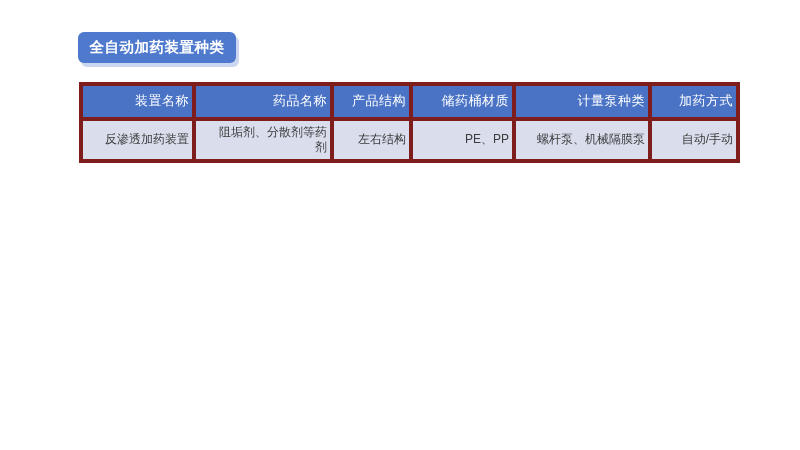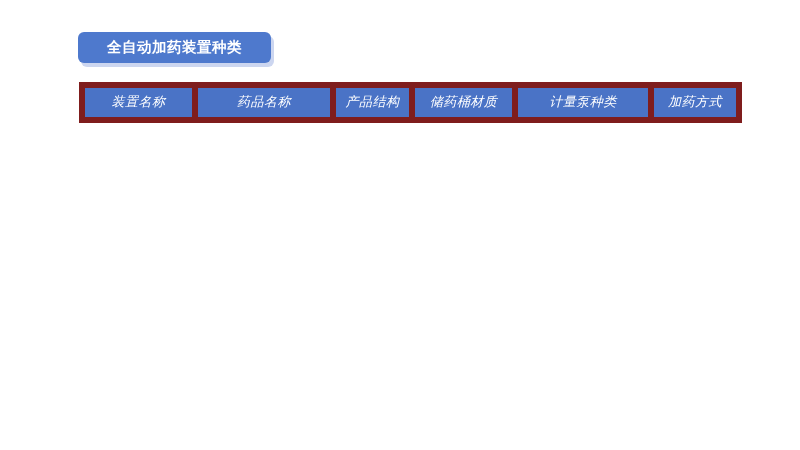--- a/index.html
+++ b/index.html
@@ -7,21 +7,21 @@
   body {
     position: relative;
     background: #ffffff;
     font-family: "Liberation Sans", "DejaVu Sans", sans-serif;
     overflow: hidden;
   }
   .title-badge {
     position: absolute;
     left: 78px;
     top: 32px;
-    width: 193px;
+    width: 158px;
     height: 31px;
     background: #4e79cd;
     border-radius: 6px;
     box-shadow: 3px 4px 0 #ccd6f0;
     display: flex;
     align-items: center;
     justify-content: center;
   }
   .title-badge span {
     color: #ffffff;
@@ -32,27 +32,26 @@
   table.dosing-table {
     position: absolute;
     left: 79px;
     top: 82px;
     width: 657px;
     table-layout: fixed;
     border-collapse: collapse;
   }
   table.dosing-table th,
   table.dosing-table td {
-    border: 6px solid #7f1d1d;
-    text-align: center;
+    border: 4px solid #7f1d1d;
+    text-align: right;
     vertical-align: middle;
     white-space: pre-line;
     padding: 2px 3px;
     line-height: 1.28;
-    font-style: italic;
   }
   table.dosing-table th {
     background: #4a73c6;
     color: #ffffff;
     font-size: 13px;
     font-weight: normal;
     height: 35px;
     letter-spacing: 0.5px;
   }
   table.dosing-table td {
@@ -84,14 +83,23 @@
     <tr>
       <th>装置名称</th>
       <th>药品名称</th>
       <th>产品结构</th>
       <th>储药桶材质</th>
       <th>计量泵种类</th>
       <th>加药方式</th>
     </tr>
   </thead>
   <tbody>
+    <tr class="band-odd row-tall">
+      <td>反渗透加药装置</td>
+      <td>阻垢剂、分散剂等药
+剂</td>
+      <td>左右结构</td>
+      <td>PE、PP</td>
+      <td>螺杆泵、机械隔膜泵</td>
+      <td>自动/手动</td>
+    </tr>
   </tbody>
 </table>
 
 </body></html>

